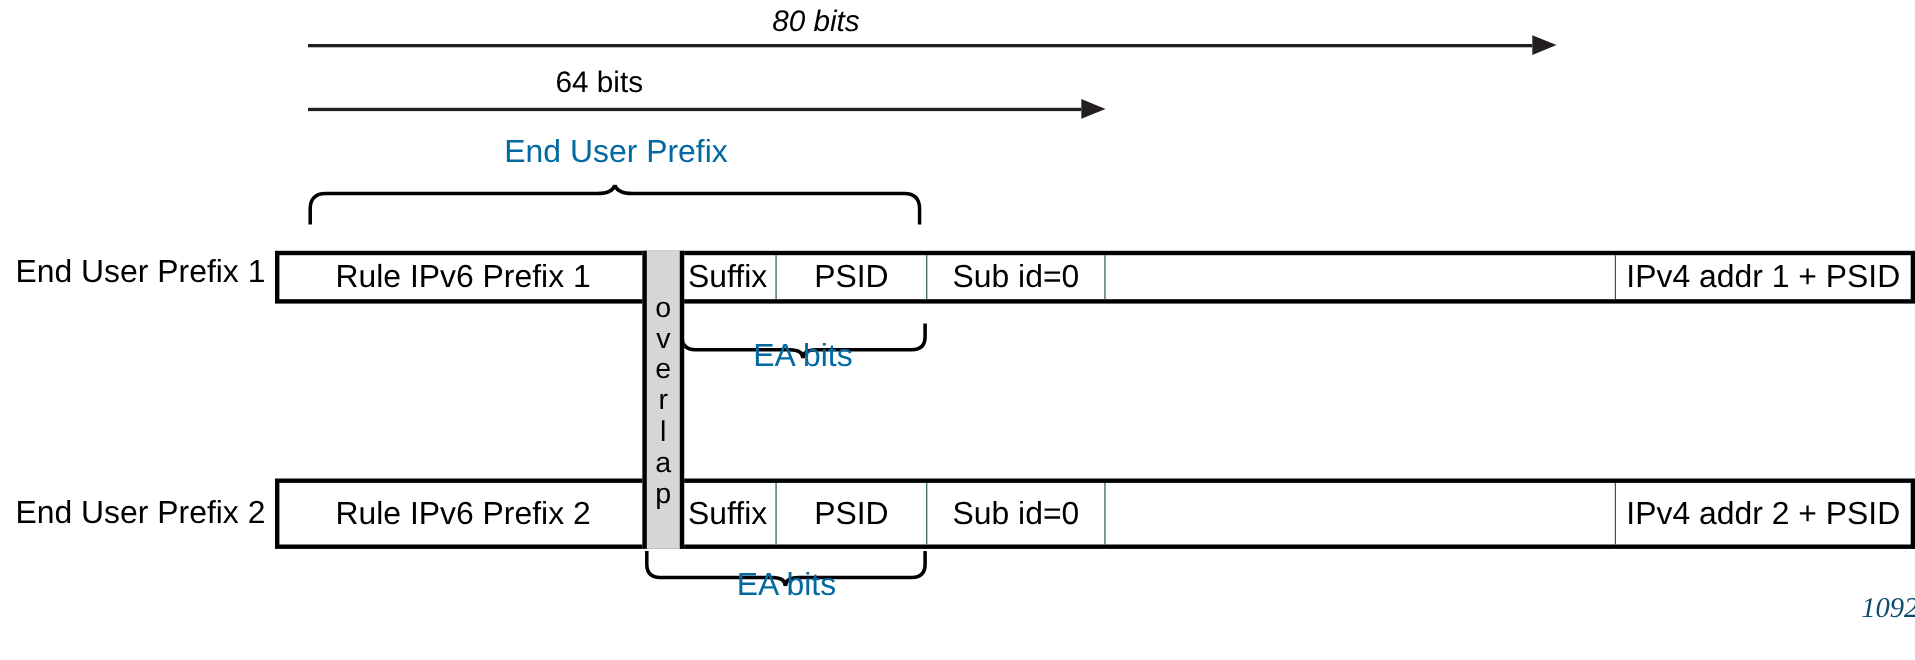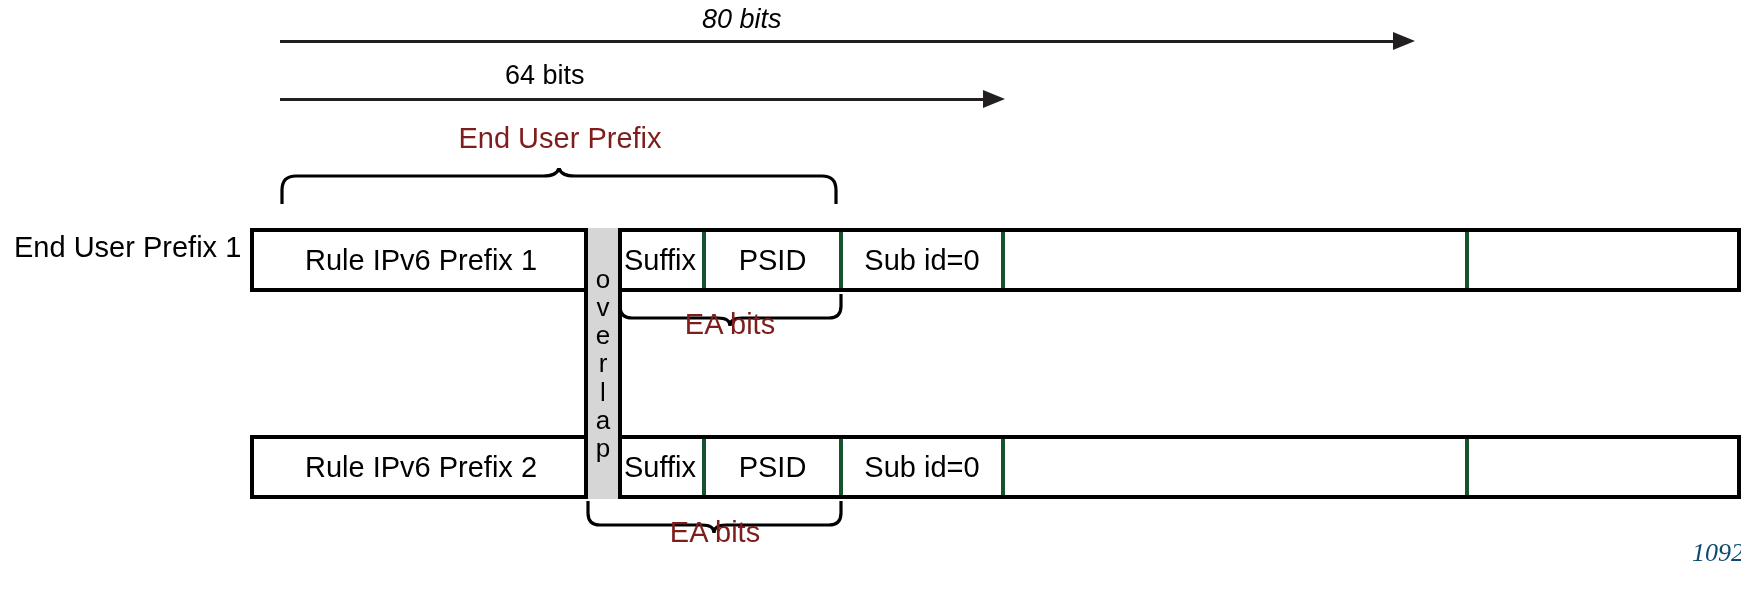--- a/index.html
+++ b/index.html
@@ -62,21 +62,21 @@
     bottom: 0;
     box-sizing: border-box;
     display: flex;
     align-items: center;
     justify-content: center;
     font-size: 29px;
     white-space: nowrap;
     color: #000;
     background: transparent;
   }
-  .cell.divider-right { border-right: 4px solid #14532d; }
+  .cell.divider-right { border-right: 1px solid #14532d; }
 
   
   .overlap-band {
     position: absolute;
     box-sizing: border-box;
     background: #d6d6d6;
     border-left: 4px solid #000;
     border-right: 4px solid #000;
     display: flex;
     flex-direction: column;
@@ -94,21 +94,21 @@
 
   
   .brace { position: absolute; }
   .brace svg { display: block; }
   .brace-label {
     position: absolute;
     font-size: 29px;
     line-height: 1;
     white-space: nowrap;
     text-align: center;
-    color: #7f1d1d;
+    color: #0369a1;
   }
 
   
   .fig-num {
     position: absolute;
     font-family: "Liberation Serif", serif;
     font-style: italic;
     font-size: 26px;
     color: #0c4a6e;
     margin-top: 10px;
@@ -129,52 +129,55 @@
 
   <div class="brace-label" style="left:380px; top:124px; width:360px;">End User Prefix</div>
   <div class="brace" style="left:280px; top:168px; width:558px; height:36px;">
     <svg width="558" height="36" viewBox="0 0 558 36" preserveAspectRatio="none">
       <path d="M2,36 L2,22 Q2,8 16,8 L263,8 Q277,8 279,0 Q281,8 295,8 L542,8 Q556,8 556,22 L556,36" fill="none" stroke="#000" stroke-width="3.2" stroke-linecap="round"></path>
     </svg>
   </div>
 
   <div class="row-label" style="left:14px; top:233px;text-align:center;">End User Prefix 1</div>
 
-  <div class="packet-row" style="left:250px; top:228px; width:1491px; height:64px;">
+  <div class="packet-row" style="left:250px; top:228px; width:1491px; height:48px;">
     <div class="cell" style="left:0px; width:334px;">Rule IPv6 Prefix 1</div>
     <div class="cell divider-right" style="left:364px; width:88px;">Suffix</div>
     <div class="cell divider-right" style="left:452px; width:137px;">PSID</div>
     <div class="cell divider-right" style="left:589px; width:162px;">Sub id=0</div>
     <div class="cell divider-right" style="left:751px; width:464px;"></div>
+    <div class="cell" style="left:1215px; width:268px;">IPv4 addr 1 + PSID</div>
   </div>
 
   <div class="brace" style="left:618px; top:294px; width:225px; height:32px;">
     <svg width="225" height="32" viewBox="0 0 225 32" preserveAspectRatio="none">
       <path d="M2,0 L2,12 Q2,24 14,24 L100,24 Q112,24 112,32 Q112,24 124,24 L211,24 Q223,24 223,12 L223,0" fill="none" stroke="#000" stroke-width="3.2" stroke-linecap="round"></path>
     </svg>
   </div>
   <div class="brace-label" style="left:605px; top:310px; width:250px;">EA bits</div>
 
   <div class="overlap-band" style="left:584px; top:228px; width:38px; height:271px;">
     <span>o</span>
     <span>v</span>
     <span>e</span>
     <span>r</span>
     <span>l</span>
     <span>a</span>
     <span>p</span>
   </div>
 
+  <div class="row-label" style="left:14px; top:452px;">End User Prefix 2</div>
 
   <div class="packet-row" style="left:250px; top:435px; width:1491px; height:64px;">
     <div class="cell" style="left:0px; width:334px;border-radius:10px;">Rule IPv6 Prefix 2</div>
     <div class="cell divider-right" style="left:364px; width:88px;">Suffix</div>
     <div class="cell divider-right" style="left:452px; width:137px;">PSID</div>
     <div class="cell divider-right" style="left:589px; width:162px;">Sub id=0</div>
     <div class="cell divider-right" style="left:751px; width:464px;"></div>
+    <div class="cell" style="left:1215px; width:268px;">IPv4 addr 2 + PSID</div>
   </div>
 
   <div class="brace" style="left:586px; top:501px; width:257px; height:32px;">
     <svg width="257" height="32" viewBox="0 0 257 32" preserveAspectRatio="none">
       <path d="M2,0 L2,12 Q2,24 14,24 L116,24 Q128,24 128,32 Q128,24 140,24 L243,24 Q255,24 255,12 L255,0" fill="none" stroke="#000" stroke-width="3.2" stroke-linecap="round"></path>
     </svg>
   </div>
   <div class="brace-label" style="left:590px; top:518px; width:250px;">EA bits</div>
 
   <div class="fig-num" style="left:1692px; top:528px;">1092</div>

